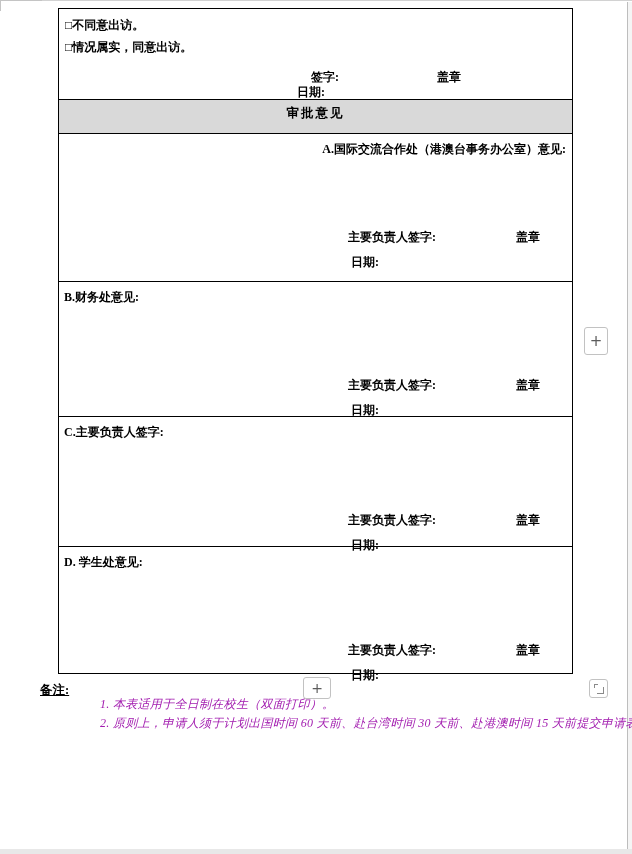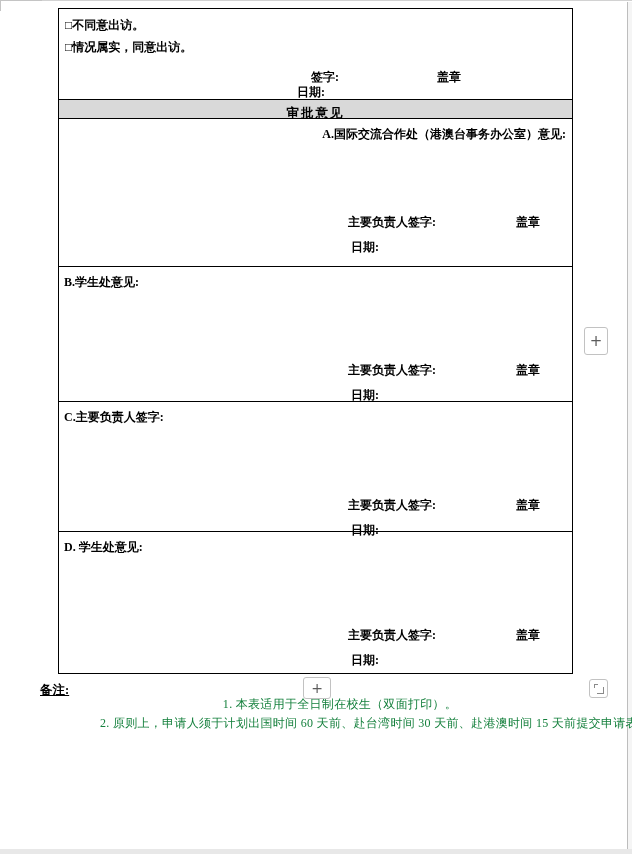--- a/index.html
+++ b/index.html
@@ -36,36 +36,36 @@
     padding-top:25px; line-height:21px; flex:none;
   }
   .cell-content { position:relative; flex:1; padding:5px 0 0 6px; }
   .opt { line-height:22px; }
   .sig { position:absolute; white-space:nowrap; }
   .p-sign { left:232px; top:60px;margin-left:20px; }
   .p-seal { left:378px; top:60px; }
   .p-date { left:238px; top:75px; }
 
   .header-row {
-    height:19px; border-top:1px solid #000; background:#d9d9d9;
+    height:34px; border-top:1px solid #000; background:#d9d9d9;
     text-align:center; line-height:26px; letter-spacing:2px; font-size:12.5px;
   }
   .section { position:relative; border-top:1px solid #000; padding:7px 6px 0 5px; }
   .sec-a { height:148px;text-align:right; }
   .sec-b { height:135px; }
   .sec-c { height:130px; }
   .sec-d { height:135px; }
   .s-sign { left:289px; top:95px; }
   .s-seal { left:457px; top:95px; }
   .s-date { left:292px; top:120px; }
 
   
   .remarks-label { position:absolute; left:40px; top:682px; font-weight:bold; font-size:12.5px;text-decoration:underline; }
   .remark-notes { position:absolute; left:100px; top:695px; width:480px; }
-  .note { line-height:18.5px; color:#15803d; white-space:nowrap; letter-spacing:0.3px;text-align:center; }
+  .note { font-style:italic; line-height:18.5px; color:#a21caf; white-space:nowrap; letter-spacing:0.3px; }
 
   
   .float-btn {
     position:absolute; appearance:none; -webkit-appearance:none;
     background:#fff; border:1px solid #c2c2c2; border-radius:3px;
     color:#5c5c5c; cursor:pointer; padding:0;
     font-family:"DejaVu Sans","Liberation Sans",sans-serif;
     display:flex; align-items:center; justify-content:center;
   }
   .plus-side { left:584px; top:327px; width:24px; height:28px; font-size:15px; }
@@ -106,21 +106,21 @@
     <div class="header-row">审批意见</div>
 
     <div class="section sec-a">
       <div>A.国际交流合作处（港澳台事务办公室）意见:</div>
       <span class="sig s-sign">主要负责人签字:</span>
       <span class="sig s-seal">盖章</span>
       <span class="sig s-date">日期:</span>
     </div>
 
     <div class="section sec-b">
-      <div>B.学生处意见:</div>
+      <div>B.财务处意见:</div>
       <span class="sig s-sign">主要负责人签字:</span>
       <span class="sig s-seal">盖章</span>
       <span class="sig s-date">日期:</span>
     </div>
 
     <div class="section sec-c">
       <div>C.主要负责人签字:</div>
       <span class="sig s-sign">主要负责人签字:</span>
       <span class="sig s-seal">盖章</span>
       <span class="sig s-date">日期:</span>

